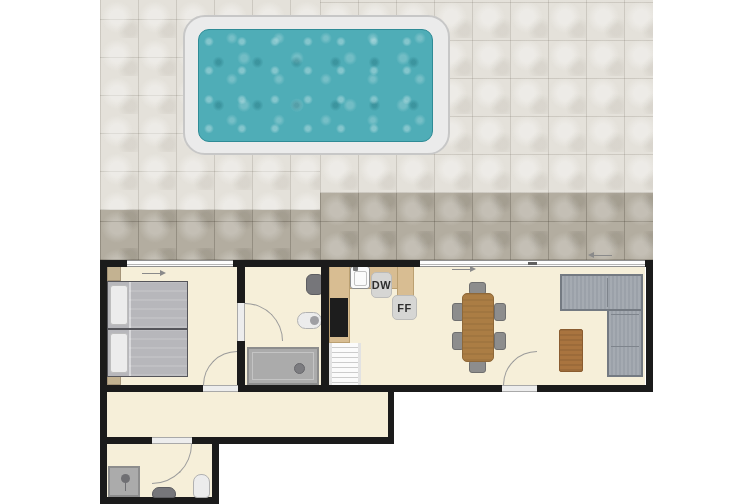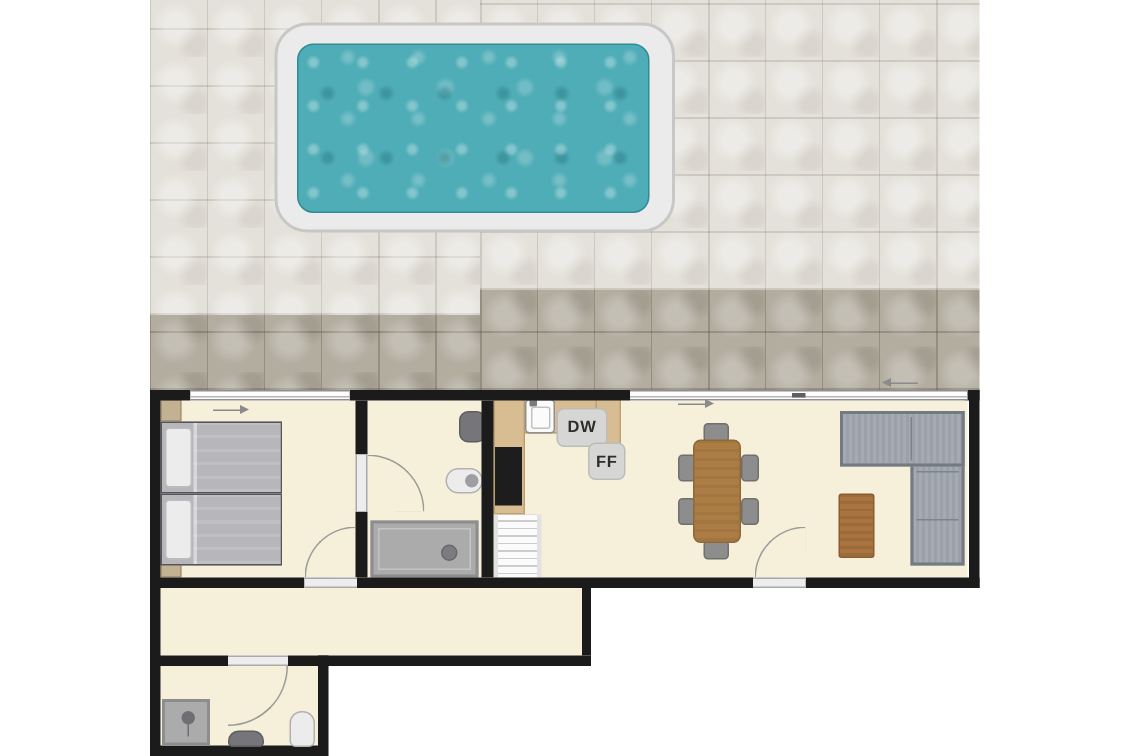--- a/index.html
+++ b/index.html
@@ -126,21 +126,21 @@
   </div>
   <div class="abs shower" style="left:247px;top:347px;width:72px;height:38px;">
     <div class="shower-inner"></div>
     <div class="drain" style="right:12px;top:14px;"></div>
   </div>
 
   <div class="abs counter" style="left:329px;top:261px;width:85px;height:28px;"></div>
   <div class="abs counter" style="left:329px;top:261px;width:21px;height:82px;"></div>
   <div class="abs counter" style="left:397px;top:261px;width:17px;height:50px;"></div>
   <div class="abs sink-tile" style="left:350px;top:266px;width:20px;height:23px;"></div>
-  <div class="abs appl-tile" style="left:371px;top:272px;width:34px;height:26px;">
+  <div class="abs appl-tile" style="left:371px;top:272px;width:21px;height:26px;">
     <span>DW</span>
   </div>
   <div class="abs appl-tile" style="left:392px;top:295px;width:25px;height:25px;">
     <span>FF</span>
   </div>
   <div class="abs cooktop" style="left:330px;top:298px;width:18px;height:39px;"></div>
   <div class="abs stairs" style="left:329px;top:343px;width:32px;height:42px;"></div>
 
   <div class="abs chair" style="left:469px;top:282px;width:17px;height:13px;"></div>
   <div class="abs chair" style="left:469px;top:360px;width:17px;height:13px;"></div>

